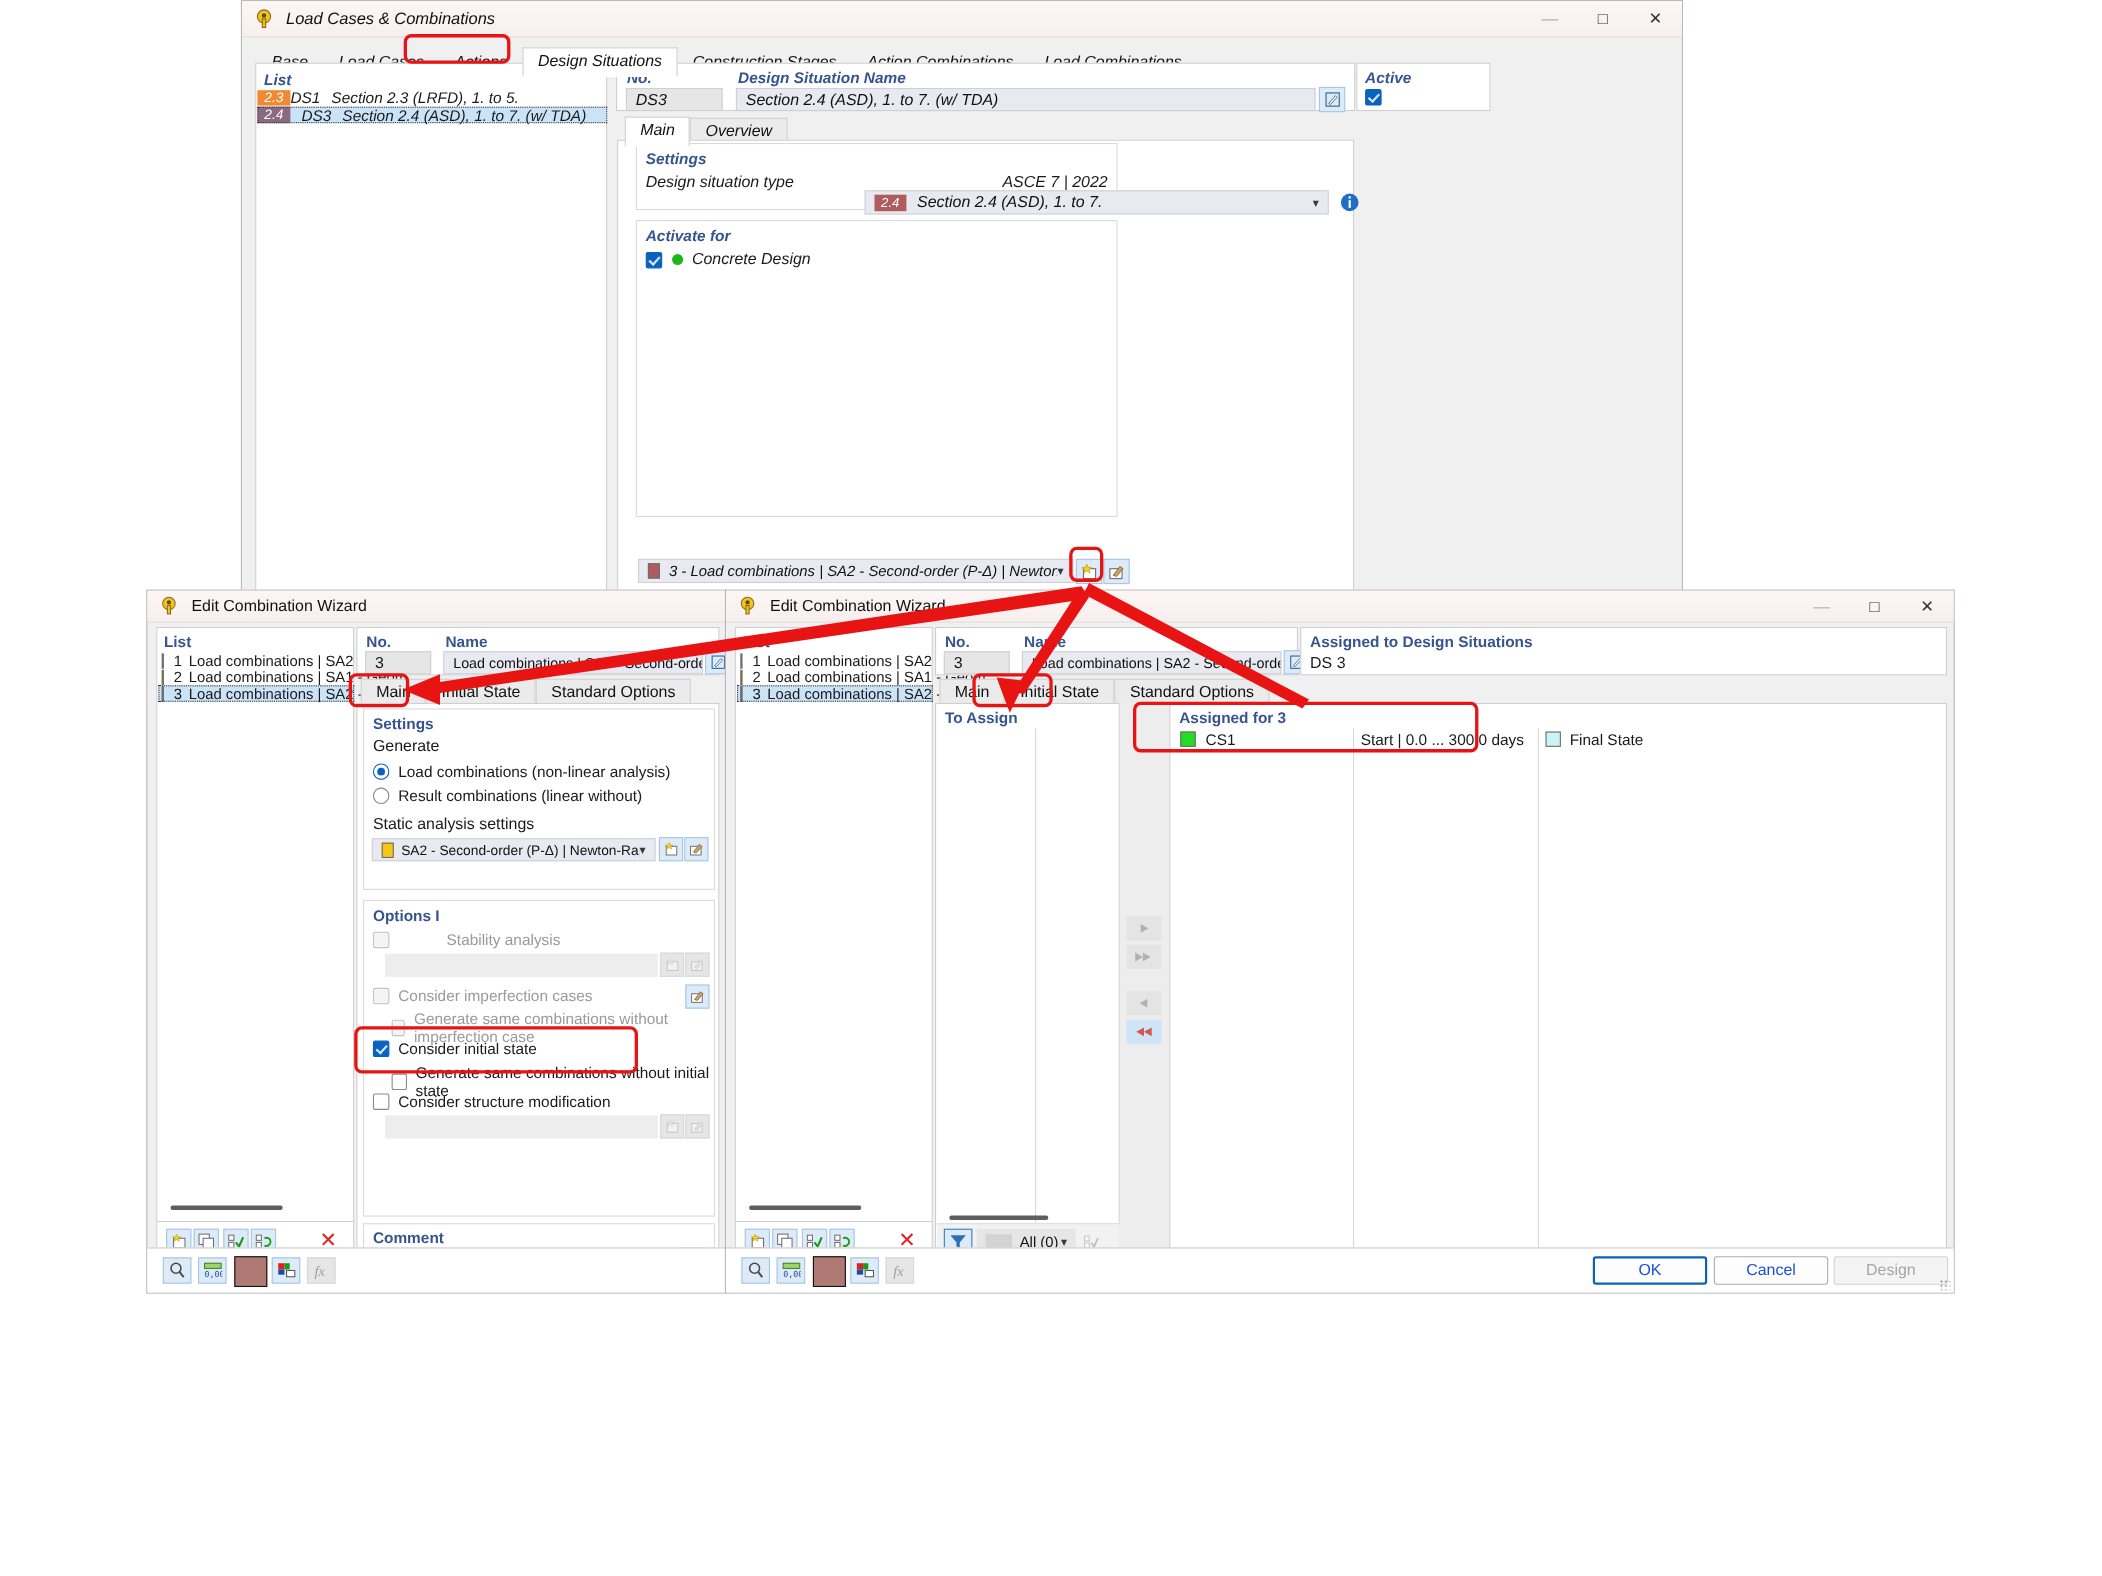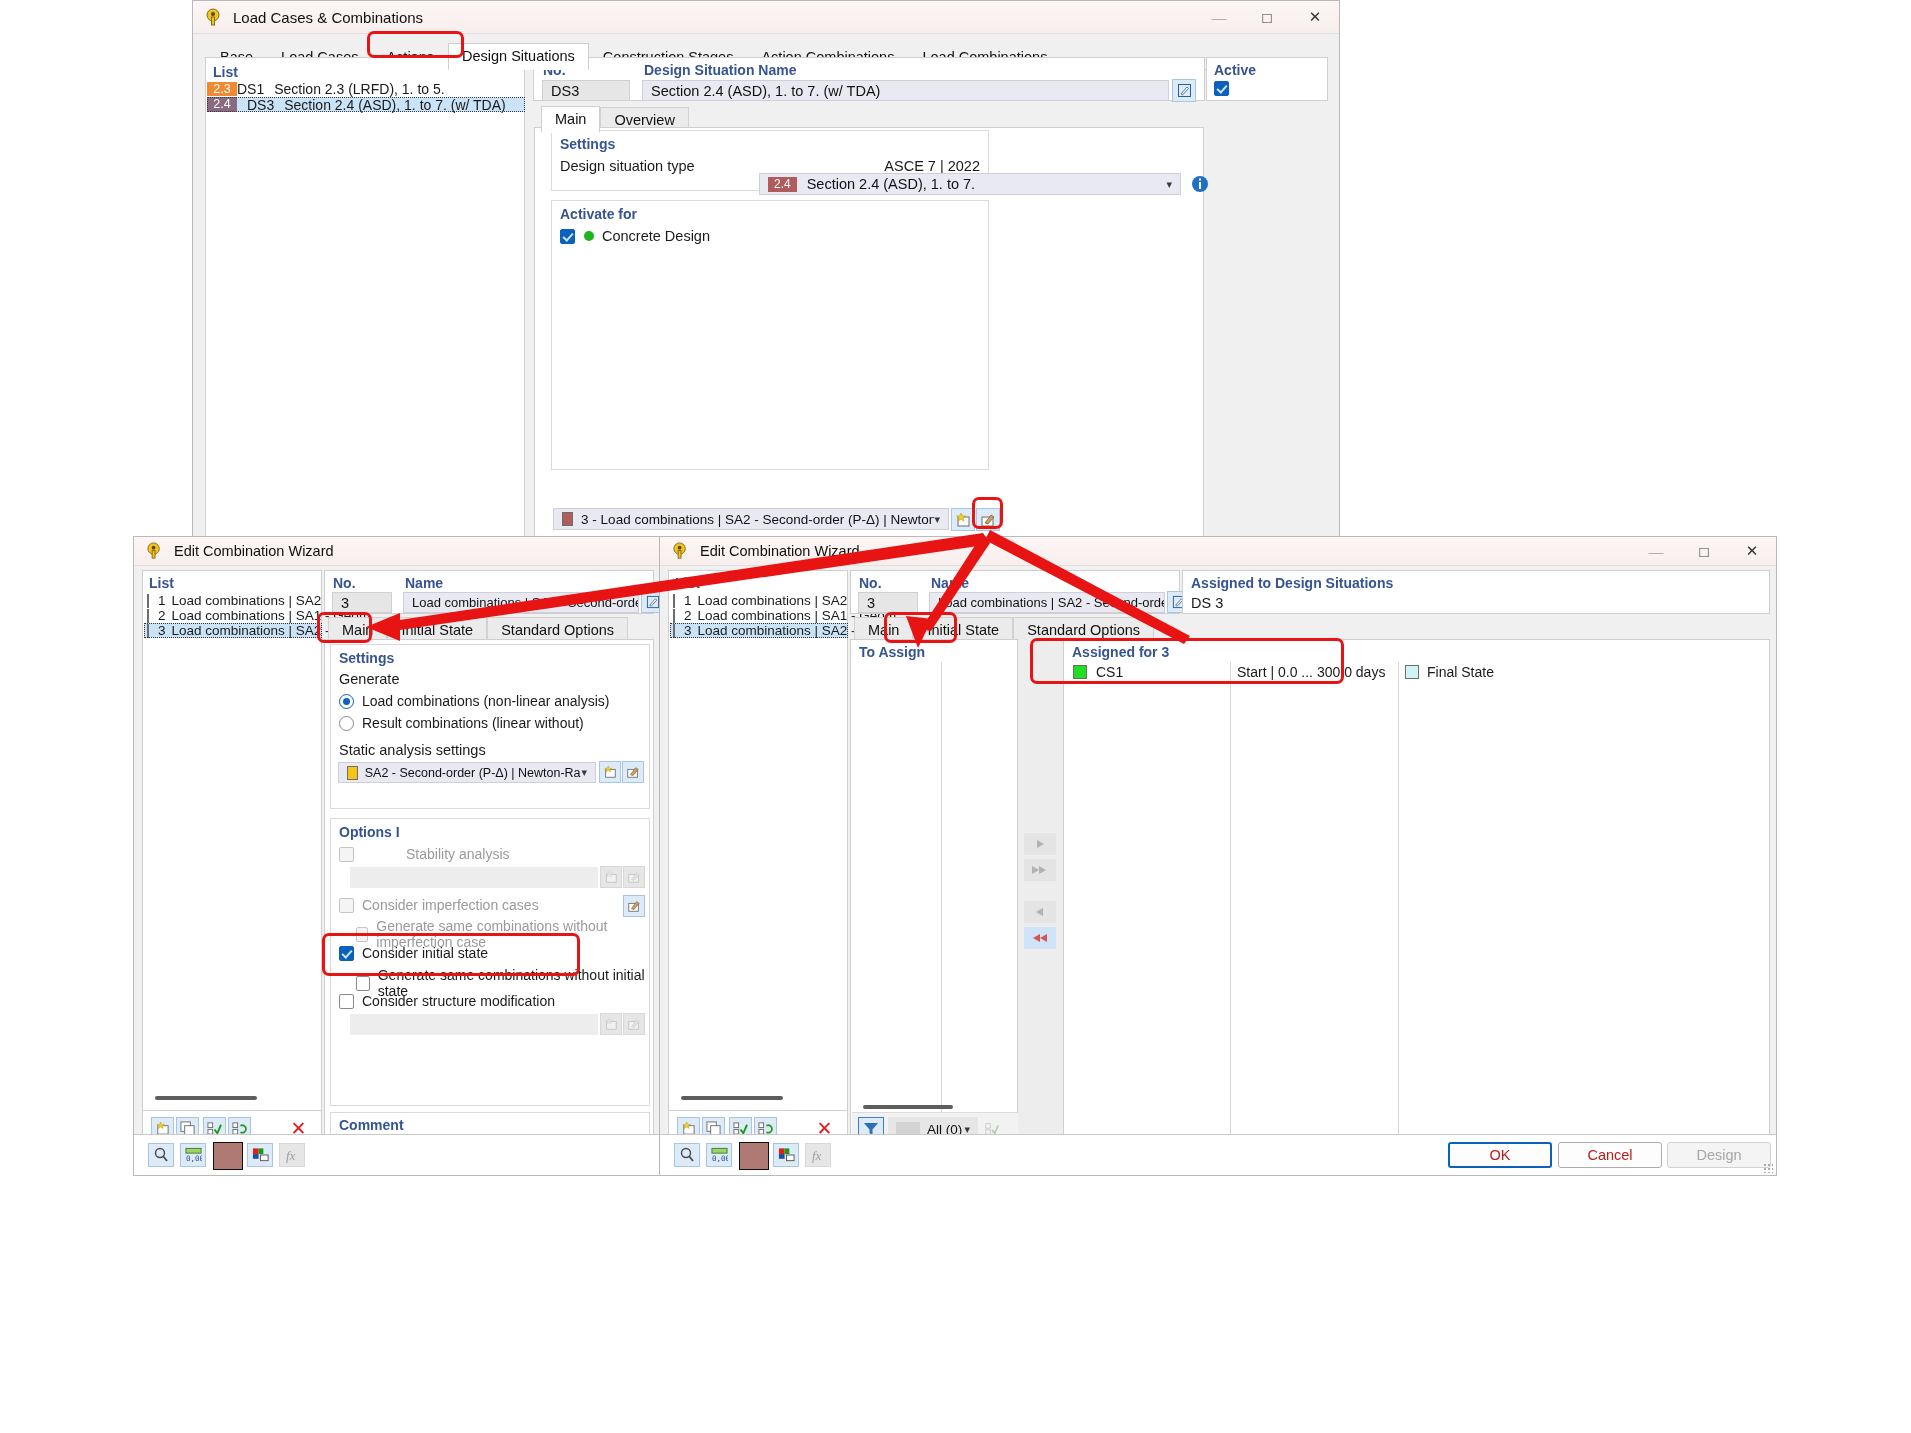--- a/index.html
+++ b/index.html
@@ -40,31 +40,31 @@
   .rb{width:15px;height:15px;border-radius:50%;border:1px solid #8a8a8a;background:#fff;display:inline-block;
       vertical-align:middle;box-sizing:border-box;}
   .rb.on{border:1px solid #0a62bd;position:relative;}
   .rb.on:after{content:"";position:absolute;left:3px;top:3px;width:7px;height:7px;border-radius:50%;background:#0a62bd;}
   .chev{color:#3a3a3a;font-size:11px;}
   .swatch{width:14px;height:14px;border:1px solid #6d6d6d;box-sizing:border-box;display:inline-block;}
   .hl{background:#cbe3f7;}
   .redbox{position:absolute;border:3px solid #e81313;border-radius:7px;box-sizing:border-box;pointer-events:none;z-index:60;}
   .arrow{position:absolute;z-index:61;pointer-events:none;}
   .dlgbtn{height:26px;border:1px solid #adadad;background:#fdfdfd;display:flex;align-items:center;
-          justify-content:center;font-size:14.5px;color:#b91c1c;border-radius:3px;box-sizing:border-box;}
+          justify-content:center;font-size:14.5px;color:#1d4ed8;border-radius:3px;box-sizing:border-box;}
   .dlgbtn.def{border:2px solid #0a62bd;}
   .dlgbtn.dis{color:#a6a6a6;background:#f4f4f4;border-color:#d2d2d2;}
   .scrollh{height:4px;background:#5e5e5e;border-radius:2px;}
   .gray{color:#9a9a9a;}
   .sep{background:#d8d8d8;}
 </style>
 </head>
 <body>
 
-<div class="win" style="left:192px;top:0px;width:1148px;height:556px;">
+<div class="win" style="left:219px;top:0px;width:1311px;height:556px;font-style:italic;">
   <div class="titlebar">
     <span class="logo">
       <svg width="19" height="19" viewBox="0 0 19 19">
           <circle cx="8" cy="7" r="6" fill="#f0c420" stroke="#8a6a10"></circle>
           <rect x="6.5" y="9" width="3" height="8" fill="#f0c420" stroke="#8a6a10"></rect>
           <circle cx="8" cy="6" r="2" fill="#5a4a10"></circle>
         </svg>
     </span>
     <span class="tt">Load Cases &amp; Combinations</span>
     <span class="winbtns">

